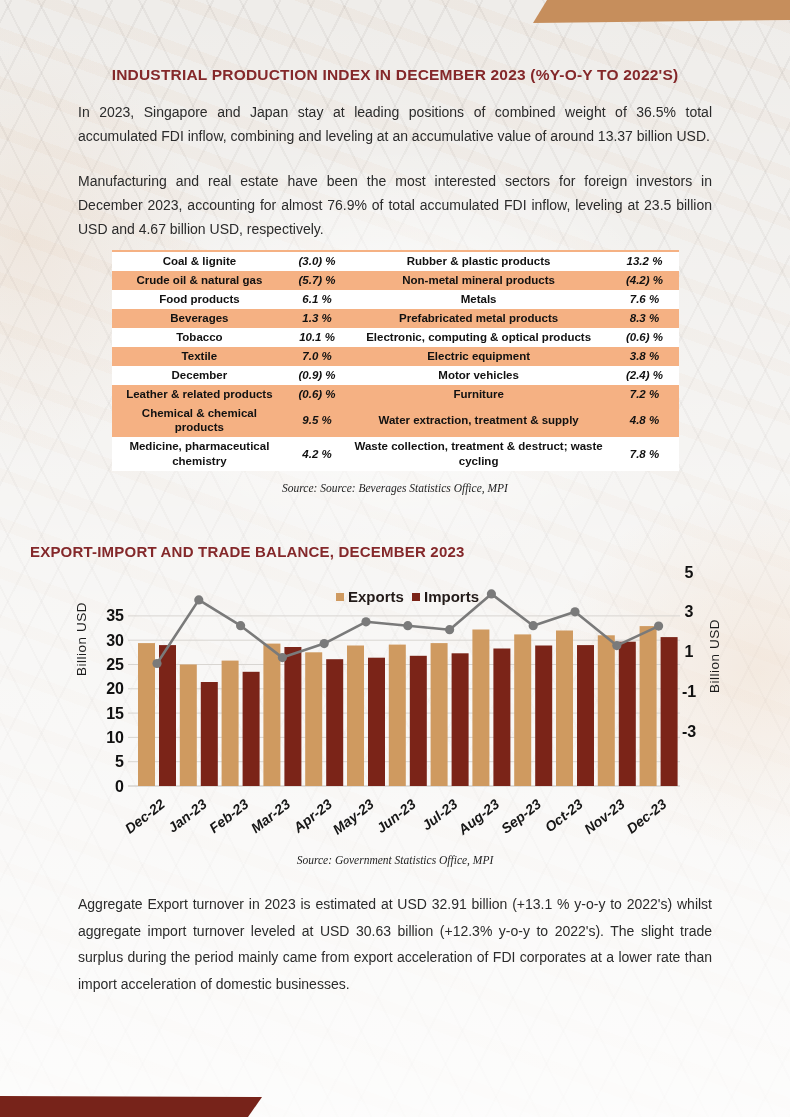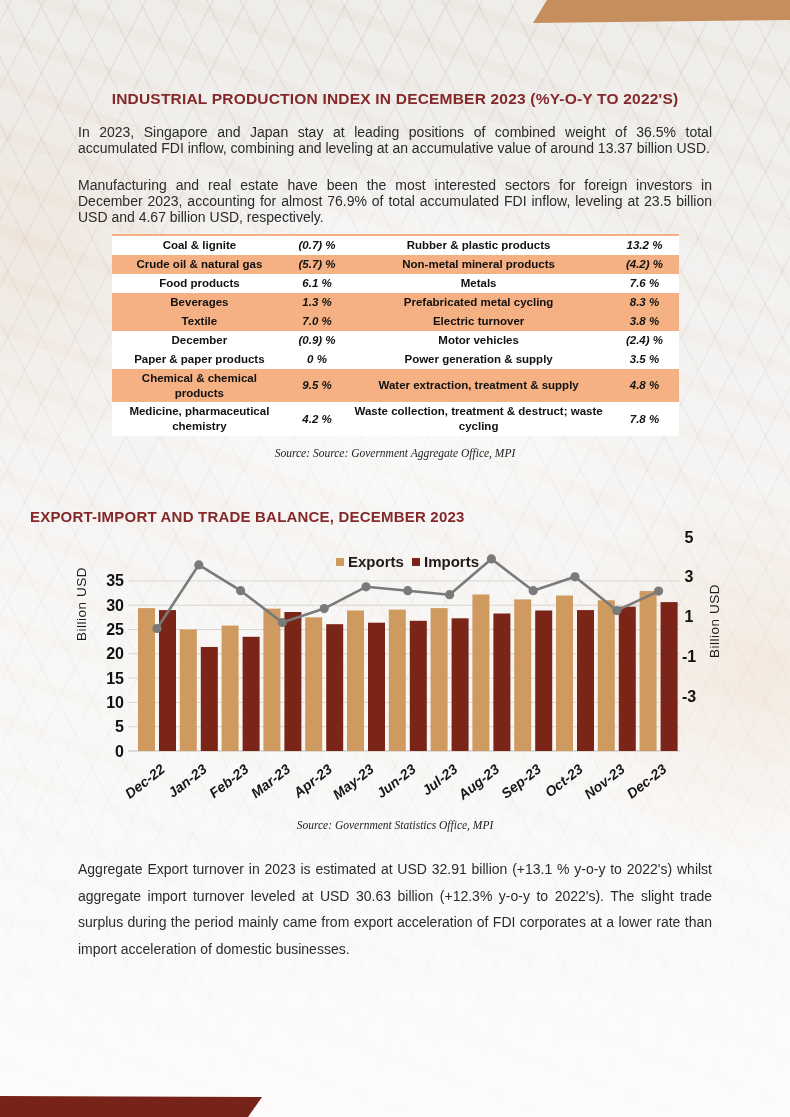--- a/index.html
+++ b/index.html
@@ -18,29 +18,29 @@
       repeating-linear-gradient(63deg, rgba(110,100,95,0.075) 0 2px, rgba(0,0,0,0) 2px 30px),
       repeating-linear-gradient(-63deg, rgba(110,100,95,0.075) 0 2px, rgba(0,0,0,0) 2px 30px),
       repeating-linear-gradient(20deg, rgba(205,140,85,0.05) 0 12px, rgba(0,0,0,0) 12px 46px),
       #efedea;
   }
   .deco-top{position:absolute;top:0;left:0;width:790px;height:24px;
     background:#c68e5c;clip-path:polygon(547px 0,790px 0,790px 20px,533px 23px);}
   .deco-bottom{position:absolute;bottom:0;left:0;width:280px;height:21px;
     background:#77231a;clip-path:polygon(0 0,262px 1px,248px 21px,0 21px);}
   .doc-title{
-    margin:90px 55px 0;
+    margin:66px 55px 0;
     text-align:center;
     font-size:15.5px;font-weight:bold;
     letter-spacing:0.2px;
     color:#84282a;
   }
   .para{
     margin:16px 78px 0;
-    font-size:14px;line-height:16px;
+    font-size:14px;line-height:24px;
     text-align:justify;
     color:#2b2b2b;
   }
   .para.second{margin-top:21px;}
   table.ipi{
     width:567px;margin:9px auto 0;
     border-collapse:collapse;
     border-top:2px solid #f5b183;
     font-size:11.5px;font-weight:bold;color:#111;
     background:#ffffff;
@@ -95,76 +95,82 @@
   <table class="ipi">
     <colgroup>
       <col class="c-label-l">
         <col class="c-val-l">
         <col class="c-label-r">
         <col class="c-val-r">
     </colgroup>
     <tbody>
         <tr>
           <td class="label">Coal &amp; lignite</td>
-          <td class="val">(0.7) %</td>
+          <td class="val">(3.0) %</td>
           <td class="label">Rubber &amp; plastic products</td>
           <td class="val">13.2 %</td>
         </tr>
         <tr class="alt">
           <td class="label">Crude oil &amp; natural gas</td>
           <td class="val">(5.7) %</td>
           <td class="label">Non-metal mineral products</td>
           <td class="val">(4.2) %</td>
         </tr>
         <tr>
           <td class="label">Food products</td>
           <td class="val">6.1 %</td>
           <td class="label">Metals</td>
           <td class="val">7.6 %</td>
         </tr>
         <tr class="alt">
           <td class="label">Beverages</td>
           <td class="val">1.3 %</td>
-          <td class="label">Prefabricated metal cycling</td>
+          <td class="label">Prefabricated metal products</td>
           <td class="val">8.3 %</td>
+        </tr>
+        <tr>
+          <td class="label">Tobacco</td>
+          <td class="val">10.1 %</td>
+          <td class="label">Electronic, computing &amp; optical products</td>
+          <td class="val">(0.6) %</td>
         </tr>
         <tr class="alt">
           <td class="label">Textile</td>
           <td class="val">7.0 %</td>
-          <td class="label">Electric turnover</td>
+          <td class="label">Electric equipment</td>
           <td class="val">3.8 %</td>
         </tr>
         <tr>
           <td class="label">December</td>
           <td class="val">(0.9) %</td>
           <td class="label">Motor vehicles</td>
           <td class="val">(2.4) %</td>
         </tr>
-        <tr>
-          <td class="label">Paper &amp; paper products</td>
-          <td class="val">0 %</td>
-          <td class="label">Power generation &amp; supply</td>
-          <td class="val">3.5 %</td>
+        <tr class="alt">
+          <td class="label">Leather &amp; related products</td>
+          <td class="val">(0.6) %</td>
+          <td class="label">Furniture</td>
+          <td class="val">7.2 %</td>
         </tr>
         <tr class="alt">
           <td class="label">Chemical &amp; chemical products</td>
           <td class="val">9.5 %</td>
           <td class="label">Water extraction, treatment &amp; supply</td>
           <td class="val">4.8 %</td>
         </tr>
         <tr>
           <td class="label">Medicine, pharmaceutical chemistry</td>
           <td class="val">4.2 %</td>
           <td class="label">Waste collection, treatment &amp; destruct; waste cycling</td>
           <td class="val">7.8 %</td>
         </tr>
       </tbody>
   </table>
 
-  <div class="source-line">Source: Source: Government Aggregate Office, MPI</div>
+  <div class="source-line">Source: Source: Beverages Statistics Office, MPI</div>
 
   <div class="chart-title">EXPORT-IMPORT AND TRADE BALANCE, DECEMBER 2023</div>
 
   <div class="chart-wrap">
     <svg id="trade-chart-svg" width="790" height="290" viewBox="0 0 790 290" xmlns="http://www.w3.org/2000/svg">
         <line x1="128" y1="223" x2="680" y2="223" stroke="#c3c0bc" stroke-width="1"></line>
         <line x1="128" y1="198.7" x2="680" y2="198.7" stroke="#d8d5d1" stroke-width="1"></line>
         <line x1="128" y1="174.4" x2="680" y2="174.4" stroke="#d8d5d1" stroke-width="1"></line>
         <line x1="128" y1="150.1" x2="680" y2="150.1" stroke="#d8d5d1" stroke-width="1"></line>
         <line x1="128" y1="125.8" x2="680" y2="125.8" stroke="#d8d5d1" stroke-width="1"></line>

